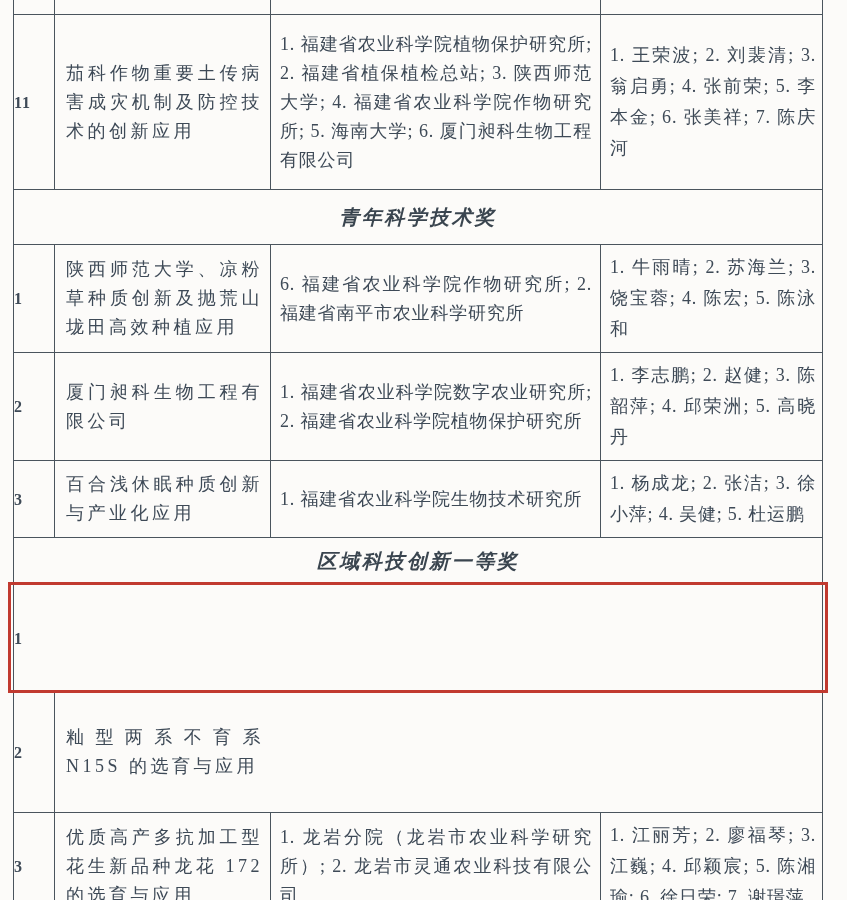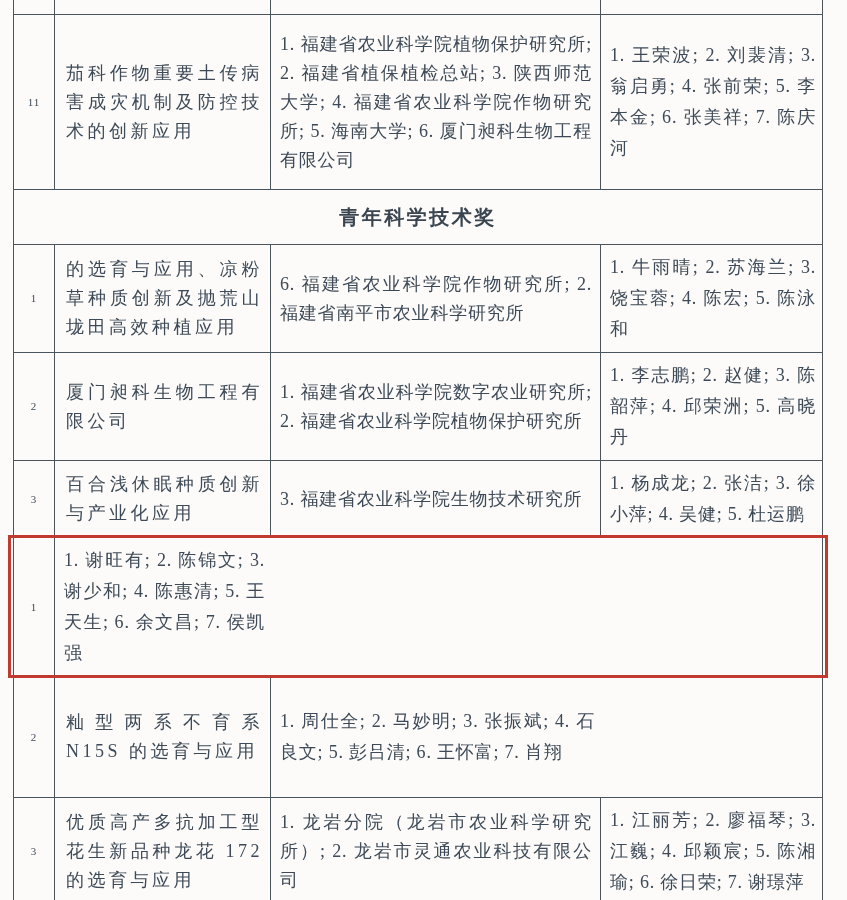--- a/index.html
+++ b/index.html
@@ -23,25 +23,25 @@
   }
   .row.stub{min-height:9px;}
   .cell{
     display:flex;align-items:center;
     border-right:1.6px solid #4a545d;
     box-sizing:border-box;
     font-size:18px;line-height:29px;
   }
   .cell:last-child{border-right:none;}
   .cell>div{width:100%;}
-  .cell.num{justify-content:center;font-size:11px;letter-spacing:1px;}
+  .cell.num{justify-content:flex-start;font-size:16px;letter-spacing:1px;font-weight:bold;}
   .cell.title{padding:7px 7px 7px 11px;letter-spacing:3.5px;text-align:justify;text-justify:inter-character;}
   .cell.orgs{padding:7px 8px 7px 9px;letter-spacing:0.8px;text-align:justify;text-justify:inter-character;align-items:center;}
   .cell.people{padding:7px 6px 7px 9px;letter-spacing:0.8px;line-height:31px;text-align:justify;text-justify:inter-character;}
-  .row.section-row{align-items:center;}
+  .row.section-row{align-items:center;font-style:italic;}
   .section-cell{
     grid-column:1 / -1;border-right:none;
     justify-content:center;text-align:center;
     font-size:20px;font-weight:600;letter-spacing:2.5px;color:#3a454f;
   }
   .row.highlight::after{
     content:"";position:absolute;top:-3px;bottom:-2px;left:-6px;right:-6px;
     border:3.5px solid #c13a30;
     pointer-events:none;z-index:6;
   }
@@ -76,21 +76,21 @@
     <div class="cell section-cell">
       <div>青年科学技术奖</div>
     </div>
   </div>
 
   <div class="row" style="min-height: 92px;">
     <div class="cell num">
       <div style="width:auto;">1</div>
     </div>
     <div class="cell title">
-      <div>的选育与应用、凉粉草种质创新及抛荒山垅田高效种植应用</div>
+      <div>陕西师范大学、凉粉草种质创新及抛荒山垅田高效种植应用</div>
     </div>
     <div class="cell orgs">
       <div>6. 福建省农业科学院作物研究所; 2. 福建省南平市农业科学研究所</div>
     </div>
     <div class="cell people">
       <div>1. 牛雨晴; 2. 苏海兰; 3. 饶宝蓉; 4. 陈宏; 5. 陈泳和</div>
     </div>
   </div>
 
   <div class="row" style="min-height: 96px;">
@@ -109,46 +109,45 @@
   </div>
 
   <div class="row" style="min-height: 70px;">
     <div class="cell num">
       <div style="width:auto;">3</div>
     </div>
     <div class="cell title">
       <div>百合浅休眠种质创新与产业化应用</div>
     </div>
     <div class="cell orgs">
-      <div>3. 福建省农业科学院生物技术研究所</div>
+      <div>1. 福建省农业科学院生物技术研究所</div>
     </div>
     <div class="cell people">
       <div>1. 杨成龙; 2. 张洁; 3. 徐小萍; 4. 吴健; 5. 杜运鹏</div>
     </div>
   </div>
 
+  <div class="row section-row" style="min-height: 46px;">
+    <div class="cell section-cell">
+      <div>区域科技创新一等奖</div>
+    </div>
+  </div>
 
   <div class="row highlight" style="min-height: 106px;">
     <div class="cell num">
       <div style="width:auto;">1</div>
-    </div>
-    <div class="cell people">
-      <div>1. 谢旺有; 2. 陈锦文; 3. 谢少和; 4. 陈惠清; 5. 王天生; 6. 余文昌; 7. 侯凯强</div>
     </div>
   </div>
 
   <div class="row" style="min-height: 120px;">
     <div class="cell num">
       <div style="width:auto;">2</div>
     </div>
     <div class="cell title">
       <div>籼型两系不育系 N15S 的选育与应用</div>
-    </div>
-    <div class="cell people">
-      <div>1. 周仕全; 2. 马妙明; 3. 张振斌; 4. 石良文; 5. 彭吕清; 6. 王怀富; 7. 肖翔</div>
     </div>
   </div>
 
   <div class="row" style="min-height: 104px;">
     <div class="cell num">
       <div style="width:auto;">3</div>
     </div>
     <div class="cell title">
       <div>优质高产多抗加工型花生新品种龙花 172 的选育与应用</div>
     </div>

